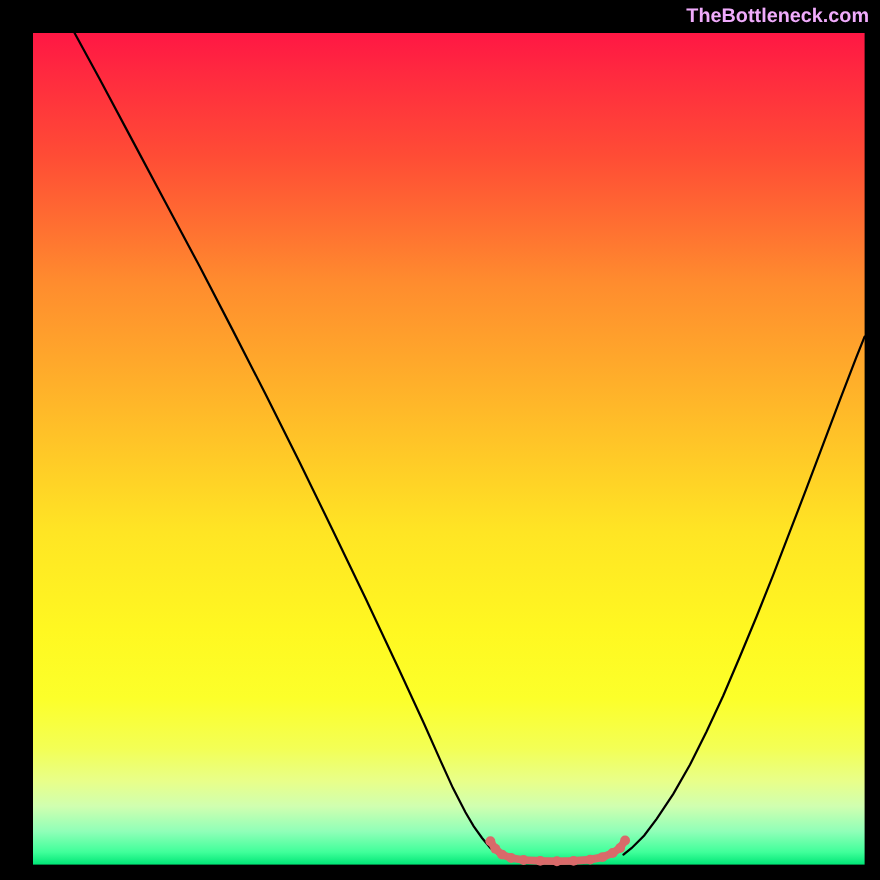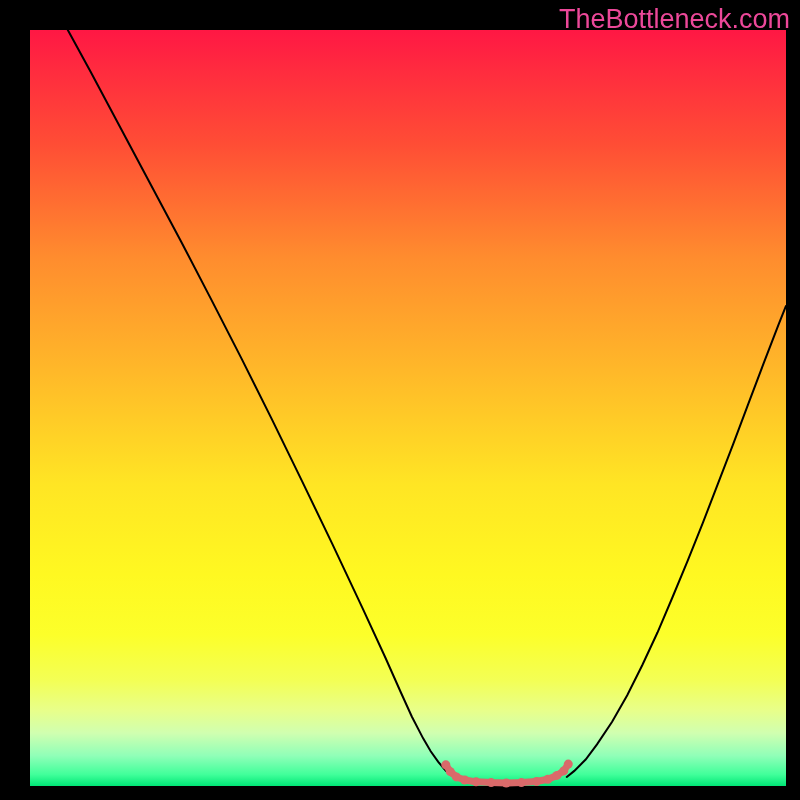--- a/index.html
+++ b/index.html
@@ -15,23 +15,23 @@
     position: absolute;
     top: 0;
     left: 0;
     width: 800px;
     height: 800px;
   }
   .watermark {
     position: absolute;
     top: 4px;
     right: 10px;
-    color: #ec4899;
-    font-size: 27px;
-    font-weight: normal;
+    color: #f0abfc;
+    font-size: 18px;
+    font-weight: bold;
     z-index: 10;
   }
   svg {
     display: block;
   }
 </style>
 </head>
 <body>
 
 <div class="chart-container">

